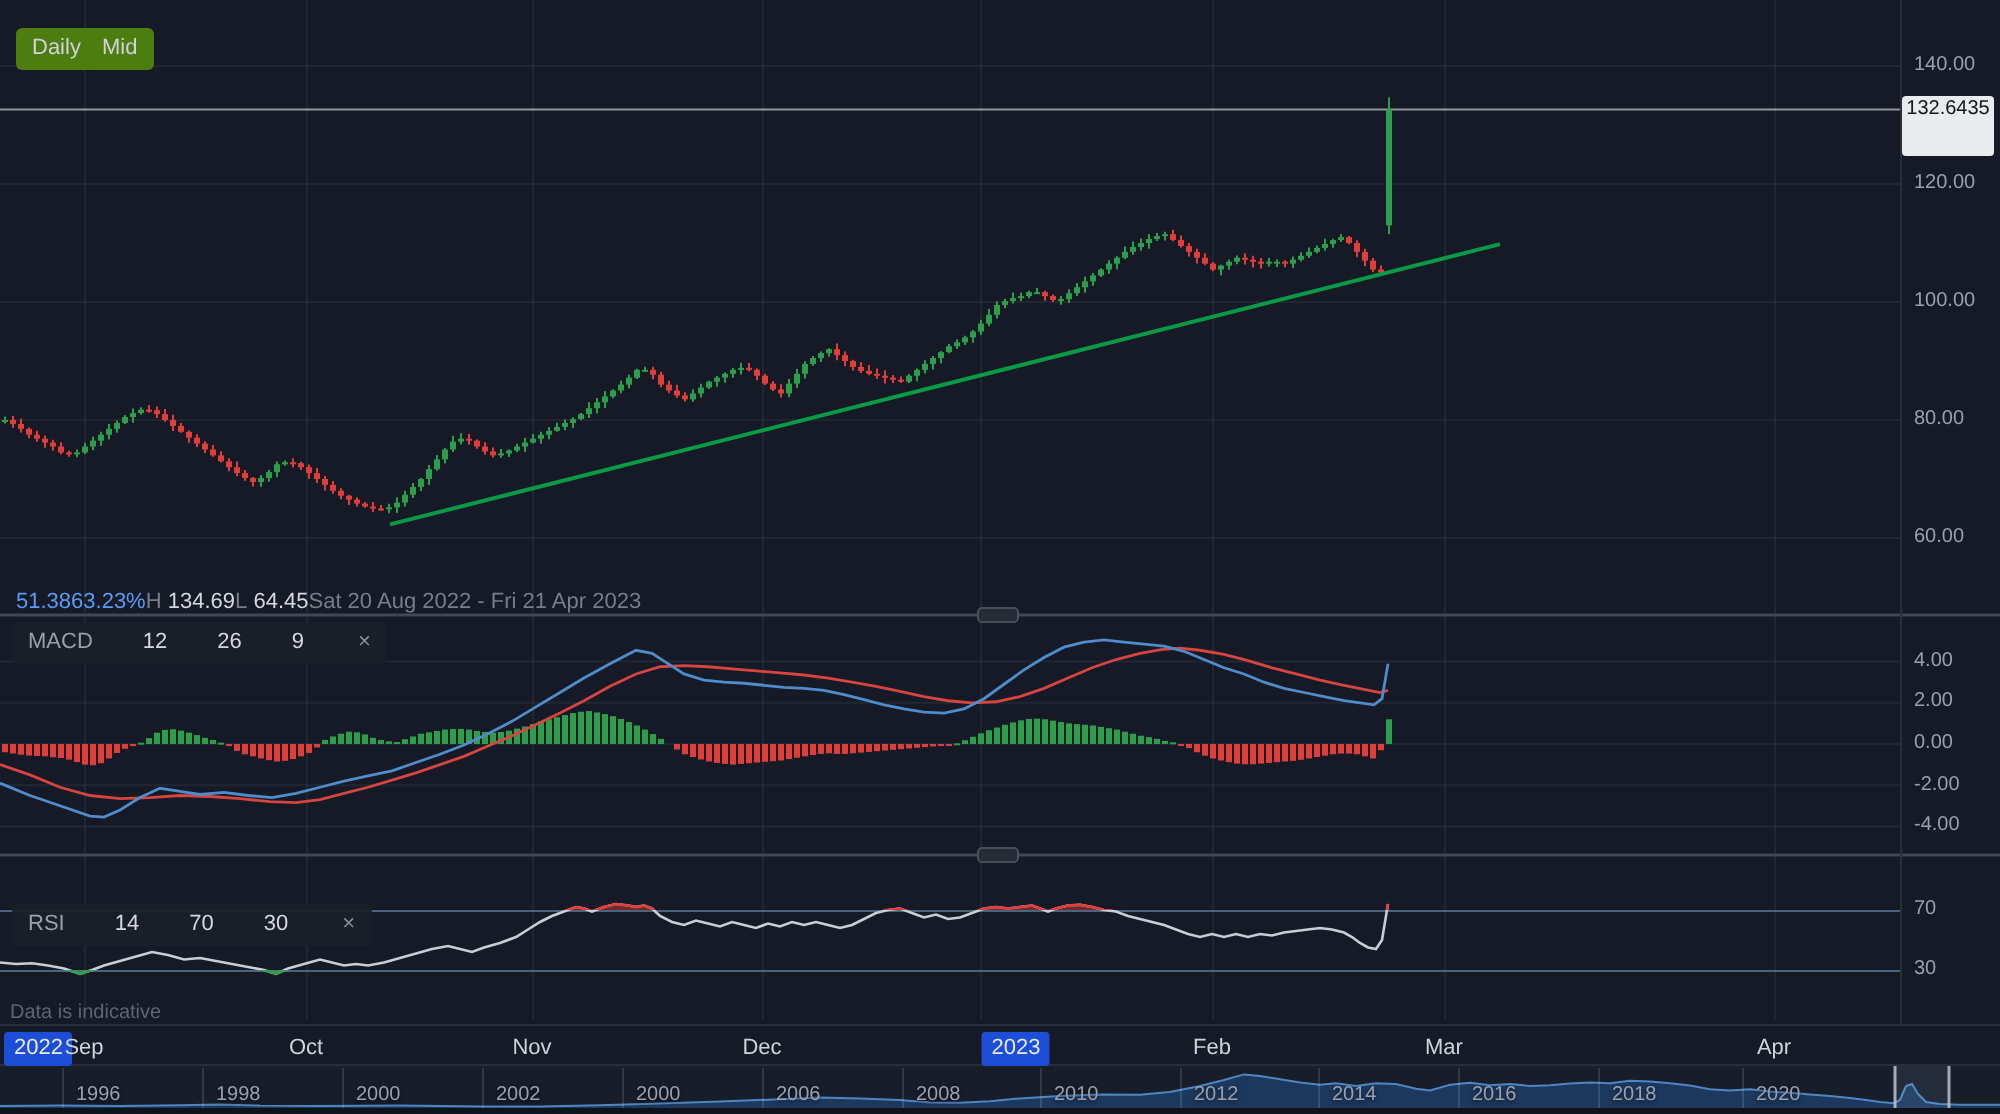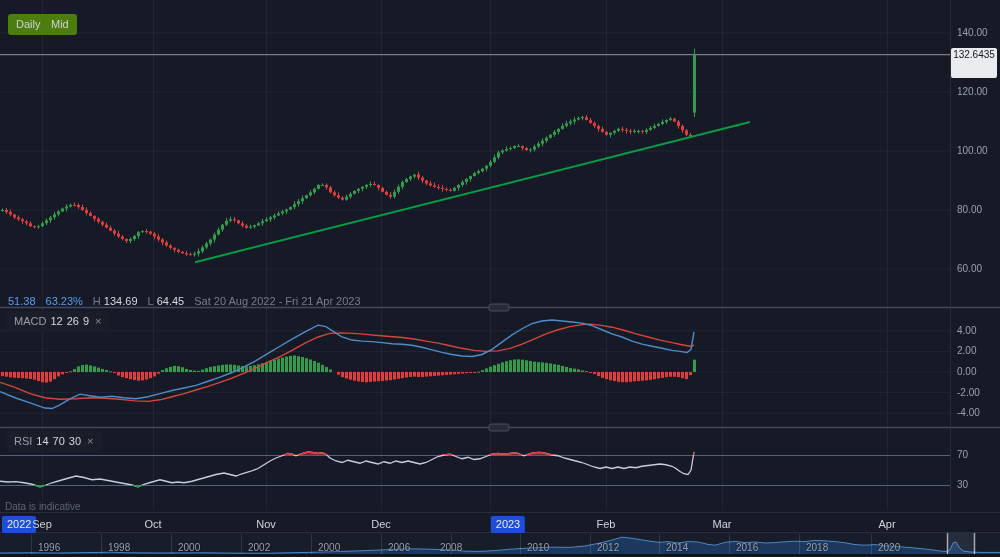--- a/index.html
+++ b/index.html
@@ -8,25 +8,25 @@
   svg{position:absolute;left:0;top:0;}
   #labels{position:absolute;left:0;top:0;width:1000px;height:557px;pointer-events:none;}
   .axis-lab{position:absolute;color:#9aa0ac;font-size:10px;line-height:12px;white-space:nowrap;}
   .month-lab{position:absolute;color:#cfd3da;font-size:11px;line-height:13px;transform:translateX(-50%);white-space:nowrap;}
   .year-box{position:absolute;background:#1d4ed8;color:#e8eaed;font-size:11px;line-height:13px;
             padding:2px 5px;border-radius:2px;white-space:nowrap;}
   .nav-year{position:absolute;color:#9aa0af;font-size:10px;line-height:12px;white-space:nowrap;text-shadow:0 1px 2px rgba(0,0,0,.6);}
   .pill-btn{position:absolute;background:#4d7c0f;color:#cfd3da;font-size:11px;line-height:13px;
             padding:4px 8px;border-radius:3px;cursor:default;}
   .legend{position:absolute;background:rgba(26,30,40,.92);border-radius:3px;padding:4px 8px;
-          display:flex;align-items:center;gap:4px;font-size:11px;line-height:13px;}
+          display:flex;align-items:center;gap:25px;font-size:11px;line-height:13px;}
   .legend .ind-name{color:#9aa0ab;}
   .legend .ind-par{color:#d5d8de;}
   .legend .ind-x{color:#8a8e98;font-size:11px;margin-left:2px;cursor:pointer;}
-  .status{position:absolute;left:8px;top:295px;display:flex;align-items:center;gap:10px;
+  .status{position:absolute;left:8px;top:295px;display:flex;align-items:center;
           font-size:11px;line-height:13px;white-space:nowrap;}
   .status .blue{color:#5b9cf5;}
   .status .dim{color:#787d89;}
   .status .val{color:#d5d8de;text-align:center;}
   .price-tag{position:absolute;left:951px;top:48px;width:46px;height:30px;background:#e9ebef;
              color:#14161c;font-size:10px;line-height:13px;text-align:center;border-radius:2px;}
   .notice{position:absolute;left:5px;top:501px;color:#5f6472;font-size:10px;line-height:12px;}
   .hotspot{position:absolute;}
 </style>
 </head>
@@ -656,21 +656,21 @@
       <div class="year-box" style="left: 490px; top: 516px; transform: translateX(-50%); margin-left: 18px;">2023</div>
       <div class="month-lab" style="left: 606px; top: 518px;">Feb</div>
       <div class="month-lab" style="left: 722px; top: 518px;">Mar</div>
       <div class="month-lab" style="left: 887px; top: 518px;">Apr</div>
       <div class="nav-year" style="left: 38px; top: 542px;">1996</div>
       <div class="nav-year" style="left: 108px; top: 542px;">1998</div>
       <div class="nav-year" style="left: 178px; top: 542px;">2000</div>
       <div class="nav-year" style="left: 248px; top: 542px;">2002</div>
       <div class="nav-year" style="left: 318px; top: 542px;">2000</div>
       <div class="nav-year" style="left: 388px; top: 542px;">2006</div>
-      <div class="nav-year" style="left: 440px; top: 542px;">2008</div>
+      <div class="nav-year" style="left: 458px; top: 542px;">2008</div>
       <div class="nav-year" style="left: 527px; top: 542px;">2010</div>
       <div class="nav-year" style="left: 597px; top: 542px;">2012</div>
       <div class="nav-year" style="left: 666px; top: 542px;">2014</div>
       <div class="nav-year" style="left: 736px; top: 542px;">2016</div>
       <div class="nav-year" style="left: 806px; top: 542px;">2018</div>
       <div class="nav-year" style="left: 878px; top: 542px;">2020</div>
     </div>
 
   <div class="pill-btn" style="left:8px;top:14px;">Daily</div>
   <div class="pill-btn" style="left:43px;top:14px;">Mid</div>
@@ -684,21 +684,21 @@
   </div>
 
   <div class="legend" style="left:6px;top:311px;">
     <span class="ind-name">MACD</span>
     <span class="ind-par">12</span>
     <span class="ind-par">26</span>
     <span class="ind-par">9</span>
     <span class="ind-x">×</span>
   </div>
 
-  <div class="legend" style="left:6px;top:431px;text-align:center;">
+  <div class="legend" style="left:6px;top:452px;text-align:center;">
     <span class="ind-name">RSI</span>
     <span class="ind-par">14</span>
     <span class="ind-par">70</span>
     <span class="ind-par">30</span>
     <span class="ind-x">×</span>
   </div>
 
   <div class="price-tag">132.6435</div>
   <div class="notice">Data is indicative</div>
 

